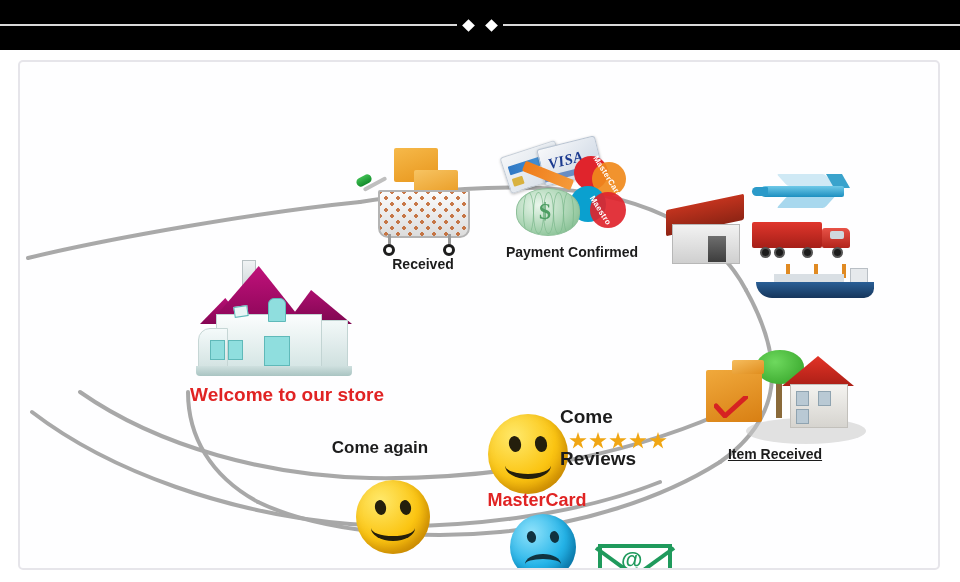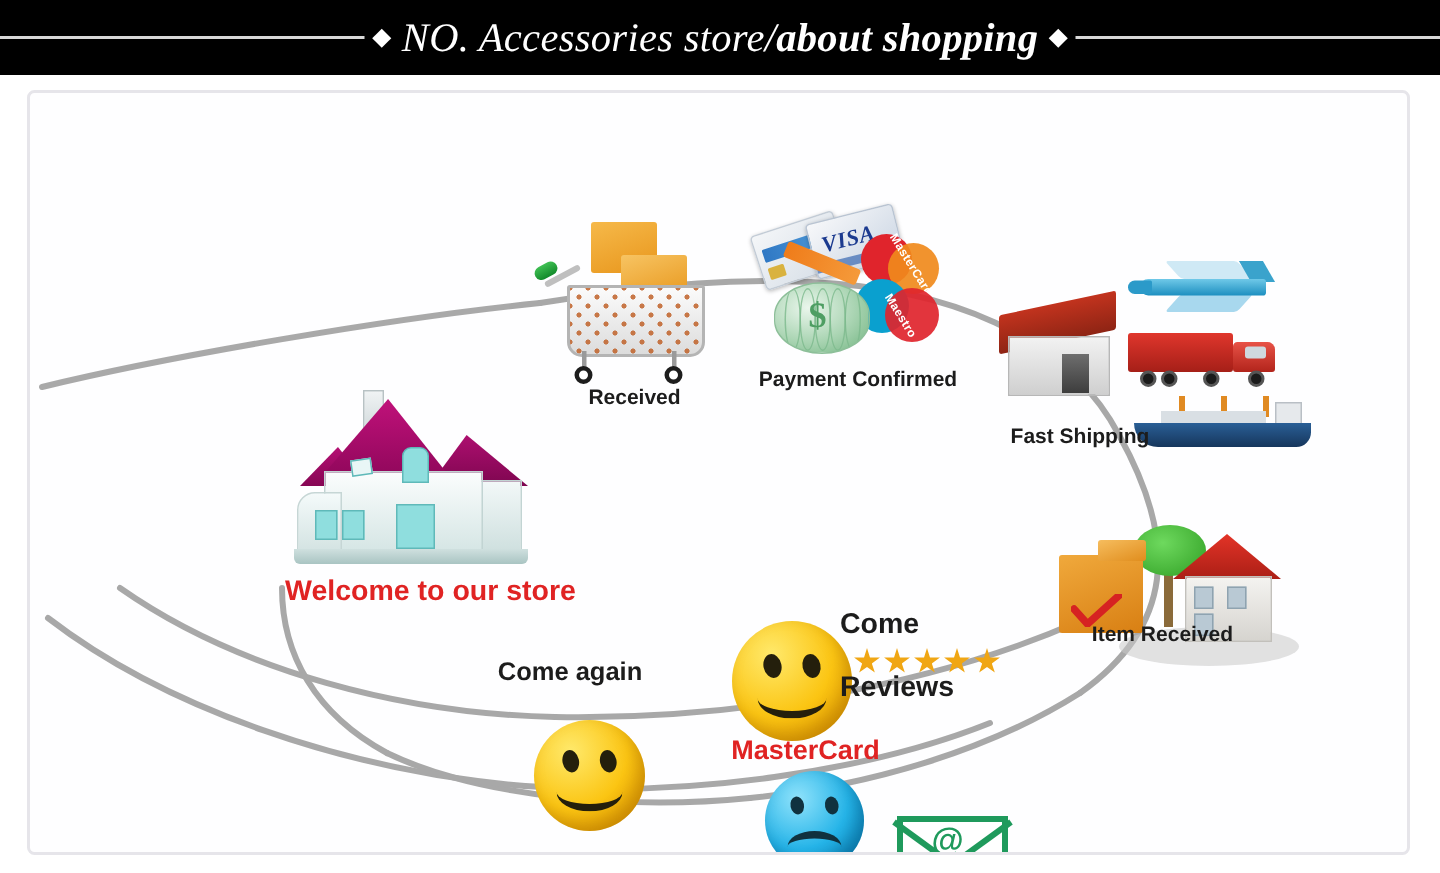--- a/index.html
+++ b/index.html
@@ -462,35 +462,34 @@
   .env-at {
     position:absolute; left:23px; top:3px;
     font-family:"Liberation Sans", sans-serif;
     font-size:22px; color:#1f9a5c; font-weight:bold;
   }
 
   
   .lbl-shopping       { left:358px; top:194px;  width:90px; }
   .lbl-payment        { left:452px; top:182px;  width:200px; }
   .lbl-fastship       { left:610px; top:220px;  width:180px; }
-  .lbl-received       { left:660px; top:352px;  width:190px; }
+  .lbl-received       { left:660px; top:384px;  width:190px;text-decoration:underline; }
   .lbl-welcome        { left:162px; top:322px;  width:210px; font-size:19px; }
   .lbl-comeagain      { left:280px; top:376px;  width:160px; font-size:17px; }
   .lbl-problemsolved  { left:310px; top:497px;  width:140px; }
   .lbl-leave          { left:540px; top:344px;  width:90px; font-size:19px; text-align:left; }
   .lbl-reviews        { left:540px; top:386px;  width:110px; font-size:19px; text-align:left; }
   .lbl-satisfied      { left:452px; top:428px;  width:130px; font-size:18px; }
 </style>
 </head>
 <body>
 
 <div class="header-bar">
   <div class="header-rule"></div>
   <div class="header-diamond"></div>
-  <div class="header-title"><span>NO. Accessories store/</span><span class="bold-part">about shopping</span></div>
   <div class="header-diamond"></div>
   <div class="header-rule"></div>
 </div>
 
 <div class="content-panel">
   <div class="diagram-stage">
 
     <svg class="flow-svg" viewBox="0 0 918 506">
       <g fill="none" stroke="#9a9a9a" stroke-width="4" stroke-linecap="round" opacity="0.85">
         <path d="M 8,196 C 90,176 240,150 340,140"></path>
@@ -573,21 +572,20 @@
       </div>
       <div class="boat">
         <div class="boat-crane c1"></div>
         <div class="boat-crane c2"></div>
         <div class="boat-crane c3"></div>
         <div class="boat-deck"></div>
         <div class="boat-cab"></div>
         <div class="boat-hull"></div>
       </div>
     </div>
-    <div class="node-label label-dark lbl-fastship">Fast Shipping</div>
 
     <div class="received">
       <div class="recv-shadow"></div>
       <div class="recv-tree-trunk"></div>
       <div class="recv-tree-top"></div>
       <div class="recv-house-roof"></div>
       <div class="recv-house-body"></div>
       <div class="recv-win a"></div>
       <div class="recv-win b"></div>
       <div class="recv-win c"></div>

